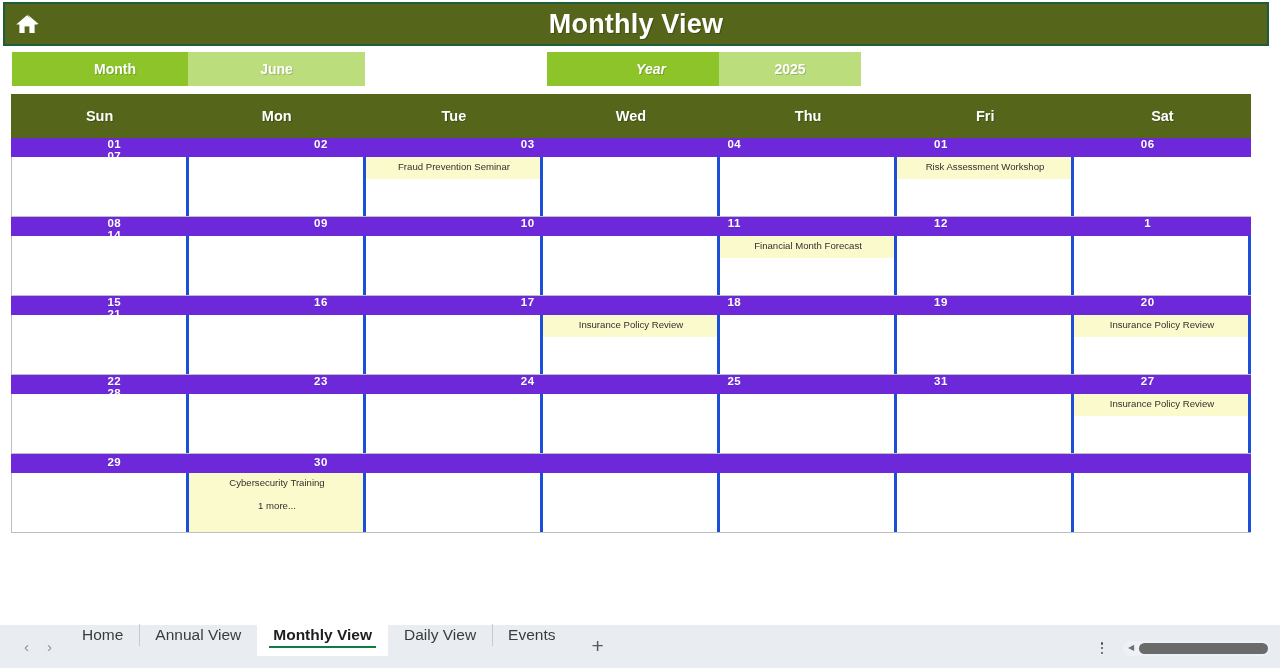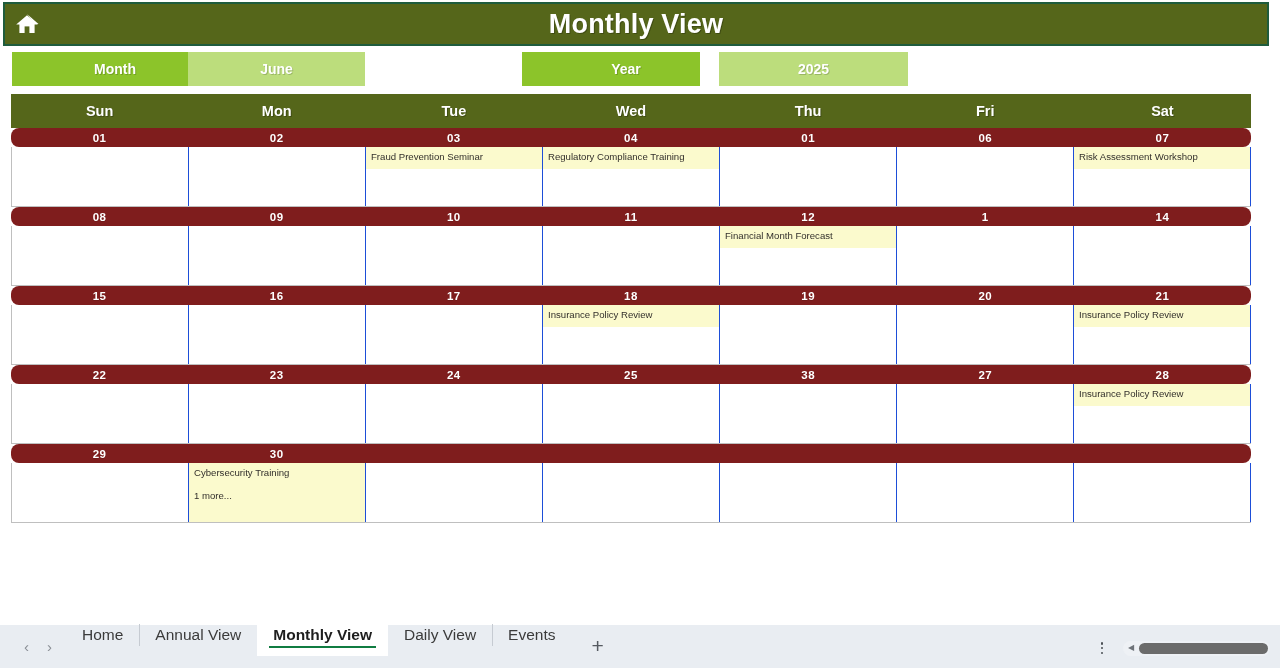--- a/index.html
+++ b/index.html
@@ -66,22 +66,22 @@
     color: #ffffff;
     font-size: 14px;
     font-weight: bold;
     text-shadow: 1px 1px 0 rgba(0,0,0,.18);
   }
   .seg.label { background: #8cc42a; padding-left: 30px; }
   .seg.value { background: #bcdd7c; }
 
   .seg-month-label { left: 12px;  width: 176px; }
   .seg-month-value { left: 188px; width: 177px; }
-  .seg-year-label  { left: 522px; width: 178px; }
-  .seg-year-value  { left: 719px; width: 189px; }
+  .seg-year-label  { left: 547px; width: 178px; font-style: italic; }
+  .seg-year-value  { left: 719px; width: 142px; }
 
   .pill {
     position: absolute;
     top: 51px;
     height: 35px;
     border-radius: 18px;
     border: none;
     color: #ffffff;
     font-size: 13.5px;
     font-weight: bold;
@@ -100,58 +100,58 @@
   
   .calendar {
     position: absolute;
     left: 11px; top: 94px;
     width: 1240px;
   }
   .dow-row {
     display: grid;
     grid-template-columns: repeat(7, 1fr);
     background: #55661a;
-    height: 34px;
+    height: 44px;
   }
   .dow {
     display: flex; align-items: center; justify-content: center;
     color: #ffffff;
     font-size: 14.5px;
     font-weight: bold;
     text-shadow: 1px 1px 0 rgba(0,0,0,.25);
   }
   .week { width: 100%; }
   .daynum-row {
     display: grid;
-    grid-template-columns: repeat(7, 1fr);
-    background: #7f1d1d;
+    grid-template-columns: repeat(6, 1fr);
+    background: #6d28d9;
     height: 19px;
-    border-radius: 8px;
   }
   .daynum {
     display: flex; align-items: center; justify-content: center;
     color: #ffffff;
     font-size: 11.5px;
     font-weight: bold;
     letter-spacing: .5px;
     text-shadow: 0 1px 0 rgba(0,0,0,.10);
   }
   .cells-row {
     display: grid;
     grid-template-columns: repeat(7, 1fr);
     height: 60px;
     background: #ffffff;
     border-left: 1px solid #bfbfbf;
     border-bottom: 1px solid #bfbfbf;
   }
   .cell {
-    border-right: 1px solid #1d4ed8;
+    border-right: 3px solid #1d4ed8;
     background: #ffffff;
     position: relative;
     overflow: hidden;
+    text-align: center;
   }
   .cell.filled { background: #ffffff; }
   .cell.allfilled { background: #fbfacd; }
   .evt {
     background: #fbfacd;
     color: #33302c;
     font-size: 9.6px;
     line-height: 1.1;
     padding: 5px 3px 5px 5px;
     height: 22px;
@@ -328,23 +328,20 @@
               <div class="daynum">01</div>
               <div class="daynum">06</div>
               <div class="daynum">07</div>
             </div>
             <div class="cells-row">
               <div class="cell"></div>
               <div class="cell"></div>
               <div class="cell filled">
                 <div class="evt">Fraud Prevention Seminar</div>
               </div>
-              <div class="cell filled">
-                <div class="evt">Regulatory Compliance Training</div>
-              </div>
               <div class="cell"></div>
               <div class="cell"></div>
               <div class="cell filled">
                 <div class="evt">Risk Assessment Workshop</div>
               </div>
             </div>
           </div>
           <div class="week">
             <div class="daynum-row">
               <div class="daynum">08</div>
@@ -390,21 +387,21 @@
                 <div class="evt">Insurance Policy Review</div>
               </div>
             </div>
           </div>
           <div class="week">
             <div class="daynum-row">
               <div class="daynum">22</div>
               <div class="daynum">23</div>
               <div class="daynum">24</div>
               <div class="daynum">25</div>
-              <div class="daynum">38</div>
+              <div class="daynum">31</div>
               <div class="daynum">27</div>
               <div class="daynum">28</div>
             </div>
             <div class="cells-row">
               <div class="cell"></div>
               <div class="cell"></div>
               <div class="cell"></div>
               <div class="cell"></div>
               <div class="cell"></div>
               <div class="cell"></div>

